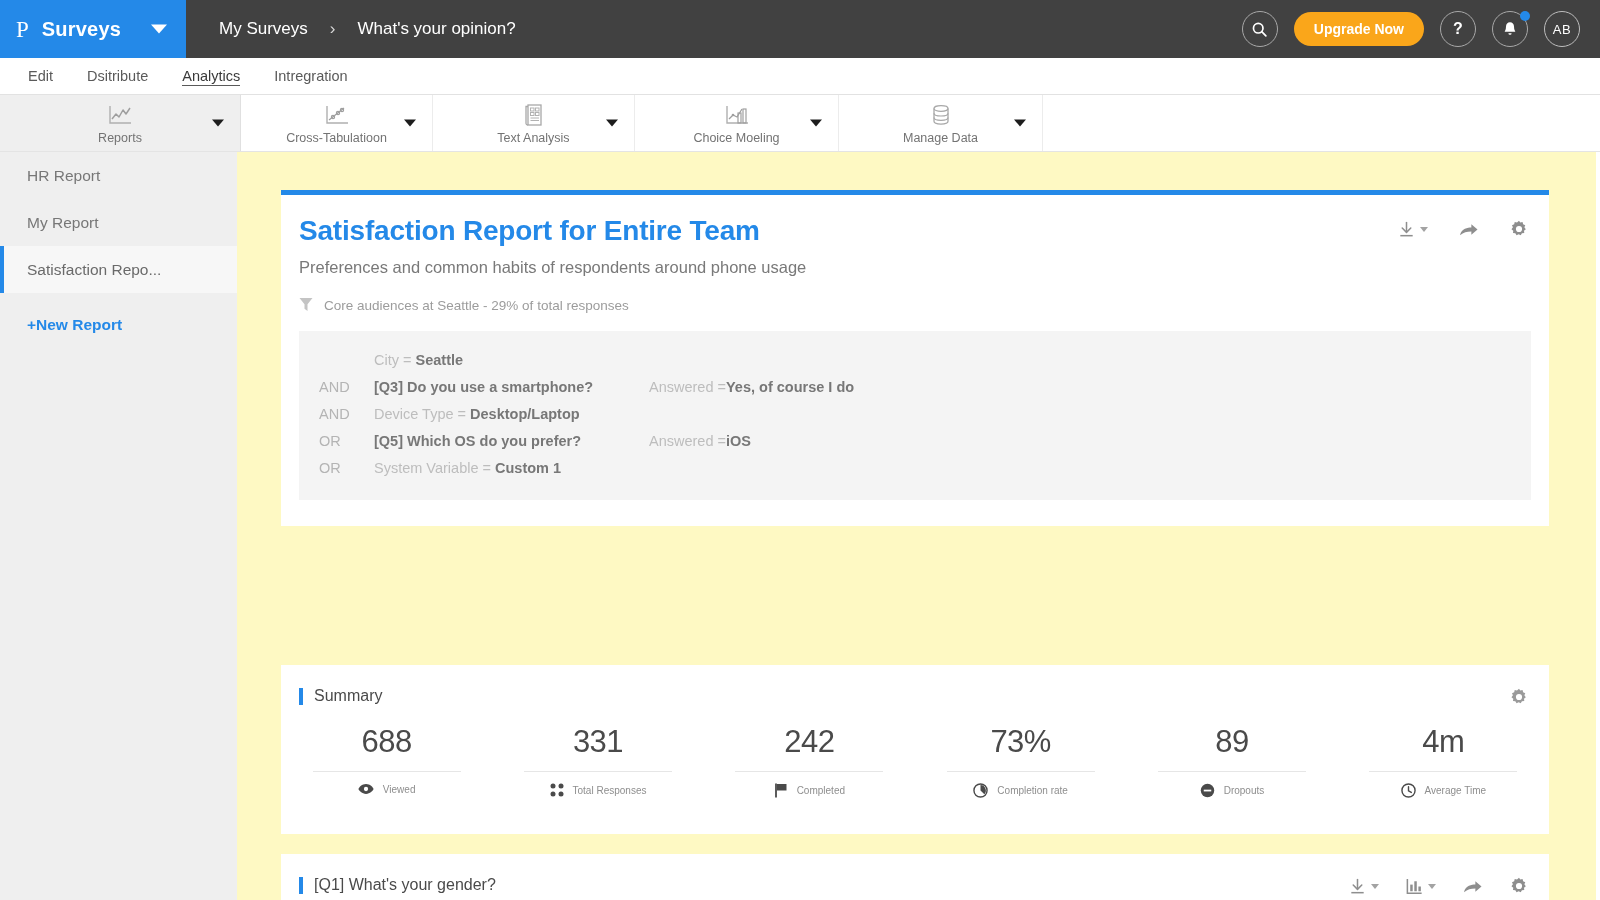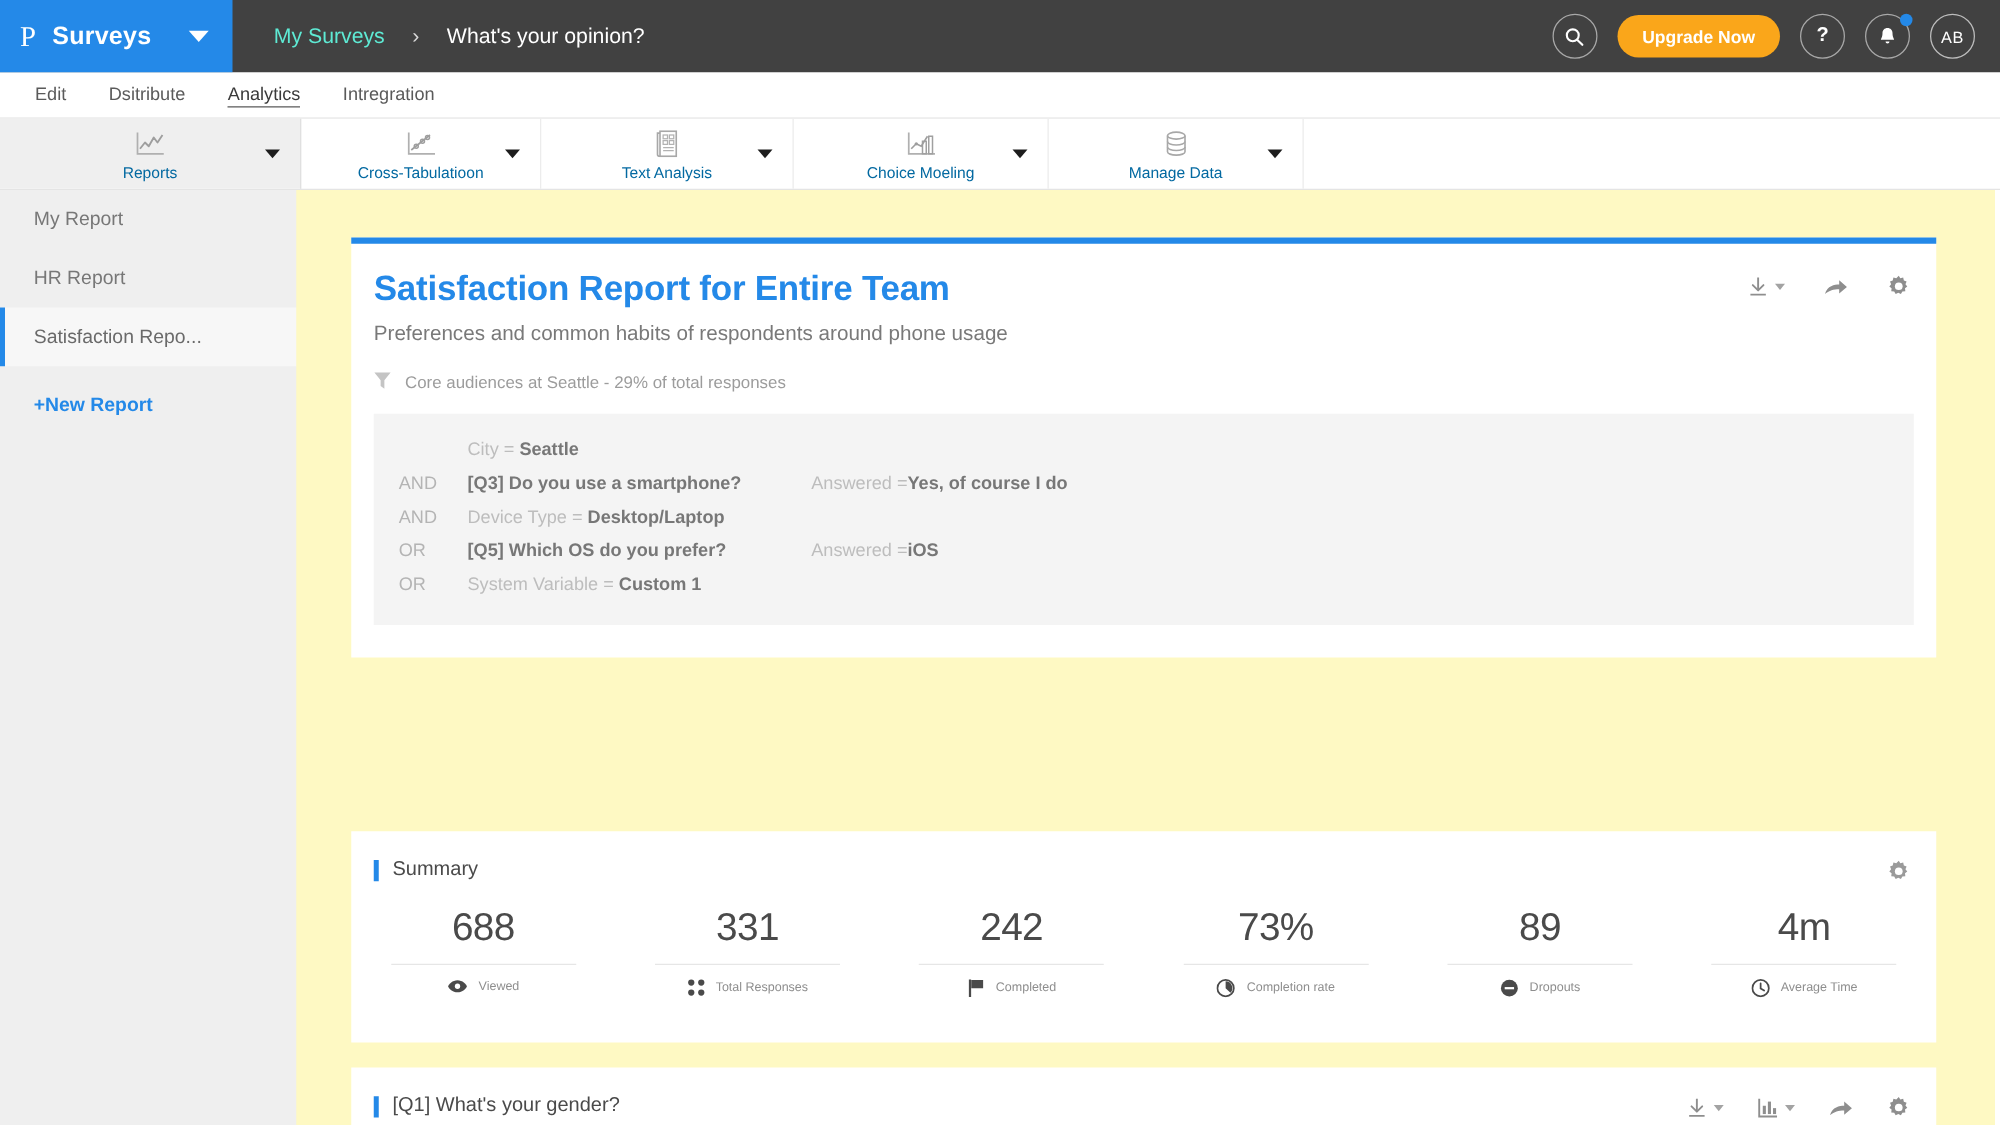--- a/index.html
+++ b/index.html
@@ -27,21 +27,21 @@
     font-family: "Liberation Serif", serif;
     line-height: 1;
   }
   .brand-name { color: #fff; font-size: 20px; font-weight: bold; letter-spacing: .2px; }
   .brand-caret {
     position: absolute; right: 19px; top: 50%; transform: translateY(-50%);
     width: 0; height: 0; border-left: 8px solid transparent; border-right: 8px solid transparent;
     border-top: 9px solid #ffffff;
   }
   .breadcrumb { display: flex; align-items: center; padding-left: 33px; gap: 22px; }
-  .bc-link { color: #5eead4; font-size: 17px; }
+  .bc-link { color: #ffffff; font-size: 17px; }
   .bc-sep { color: #d8d8d8; font-size: 17px; font-weight: 300; }
   .bc-current { color: #ffffff; font-size: 17px; }
 
   .topbar-right {
     margin-left: auto; display: flex; align-items: center; gap: 16px; padding-right: 20px;
   }
   .circ-btn {
     width: 36px; height: 36px; border-radius: 50%; border: 1.5px solid #a8a8a8;
     display: flex; align-items: center; justify-content: center; color: #ffffff;
     position: relative; background: transparent;
@@ -80,21 +80,21 @@
   }
   .tool {
     position: relative; display: flex; flex-direction: column;
     align-items: center; justify-content: center; gap: 3px;
     border-right: 1px solid #ececec; padding: 0 10px;
   }
   .tool.reports { width: 241px; background: #efefef; border-right: 1px solid #e0e0e0; }
   .tool.w1 { width: 192px; } .tool.w2 { width: 202px; }
   .tool.w3 { width: 204px; text-align: right; } .tool.w4 { width: 204px; }
   .tool-icon { height: 26px; display: flex; align-items: center; justify-content: center; }
-  .tool-label { font-size: 12.5px; color: #0369a1; white-space: nowrap; }
+  .tool-label { font-size: 12.5px; color: #737373; white-space: nowrap; }
   .tool-caret {
     position: absolute; right: 16px; top: 50%; transform: translateY(-50%);
     width: 0; height: 0; border-left: 6px solid transparent; border-right: 6px solid transparent;
     border-top: 7px solid #1d1d1d;
   }
 
   
   .sidebar {
     position: absolute; left: 0; top: 152px; width: 241px; height: 748px;
     background: #efefef; border-right: 1px solid #e2e2e2;
@@ -283,24 +283,24 @@
         <path d="M5 14.6c0 1.6 3.1 2.8 7 2.8s7-1.2 7-2.8" fill="none" stroke="#a8a8a8" stroke-width="1.2"></path>
       </svg>
     </span>
     <span class="tool-label">Manage Data</span>
     <span class="tool-caret"></span>
   </div>
 </div>
 
 <div class="sidebar">
   <div class="side-item">
+    <span>HR Report</span>
+  </div>
+  <div class="side-item">
     <span>My Report</span>
-  </div>
-  <div class="side-item">
-    <span>HR Report</span>
   </div>
   <div class="side-item active">
     <span>Satisfaction Repo...</span>
   </div>
   <div class="side-item newreport">
     <span>+New Report</span>
   </div>
 </div>
 
 <div class="main">

